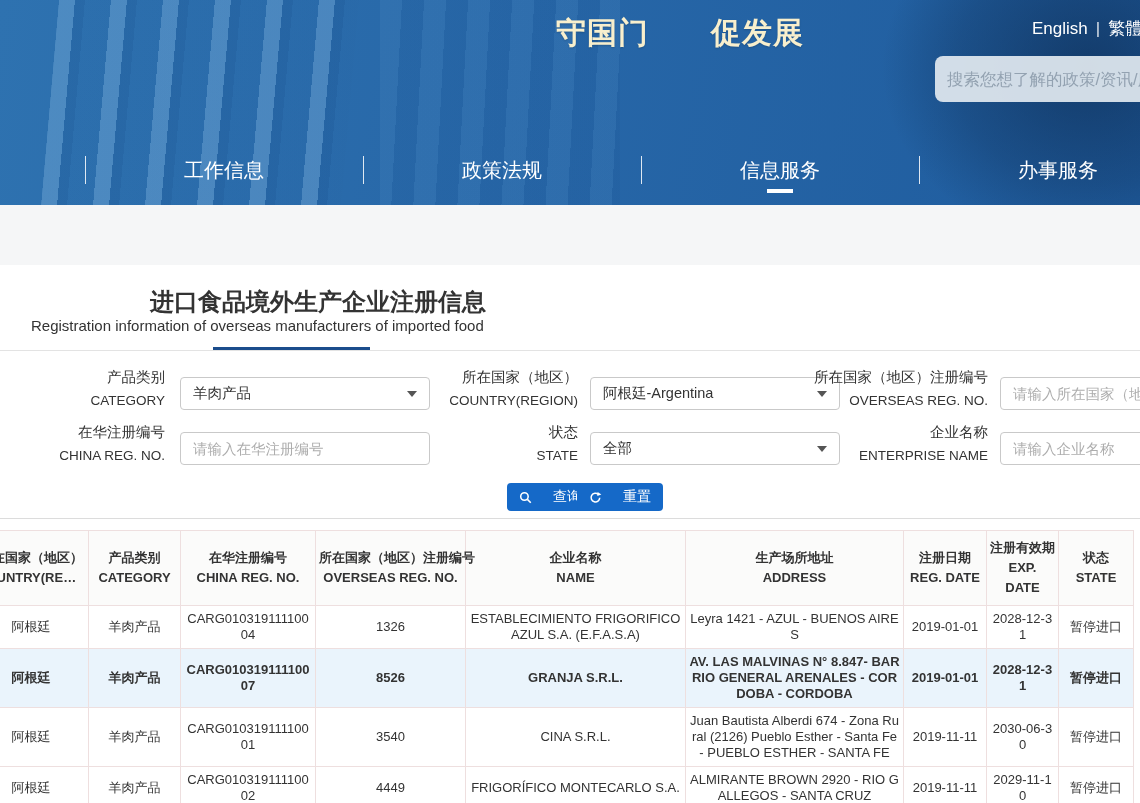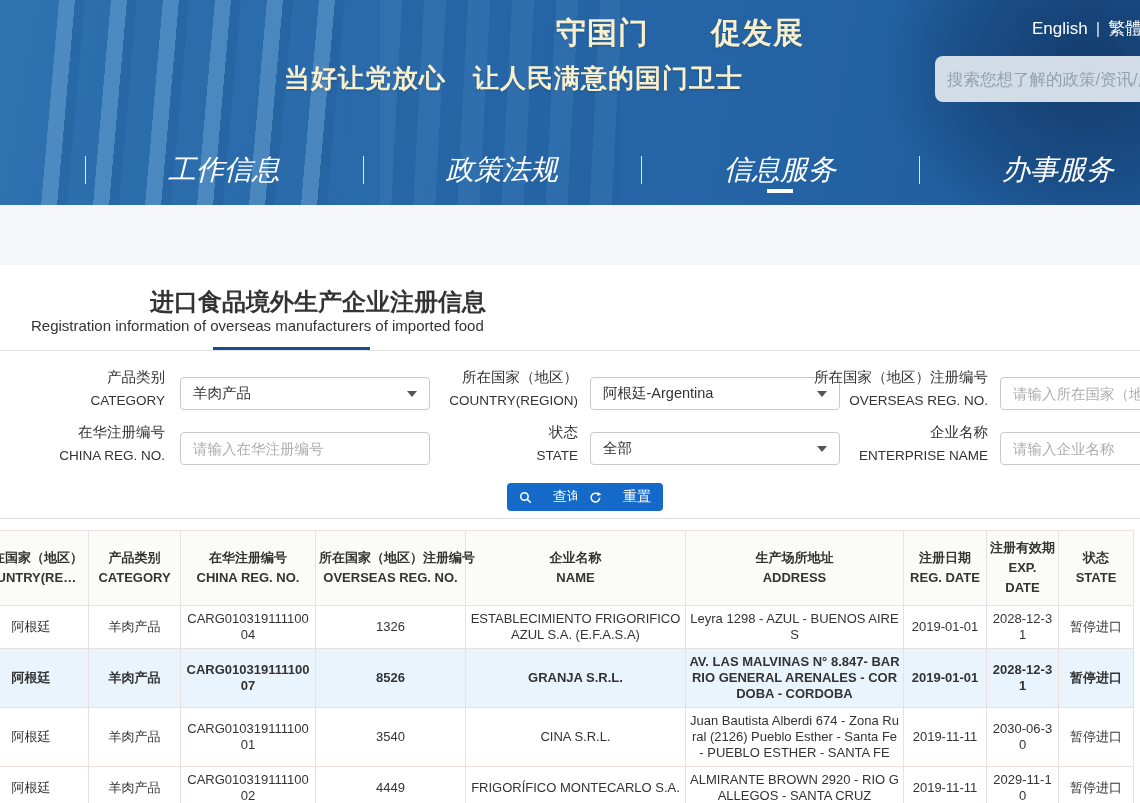--- a/index.html
+++ b/index.html
@@ -29,21 +29,21 @@
   .searchbox { position:absolute; left:935px; top:56px; width:260px; height:46px;
                background:rgba(226,233,240,.92); border-radius:8px; }
   .searchbox input { width:100%; height:100%; border:none; outline:none; background:transparent;
                      padding:0 12px; font-size:16.5px; color:#333;
                      font-family:"Liberation Sans","DejaVu Sans",sans-serif; }
   .searchbox input::placeholder { color:#93a2b1; }
 
   nav ul { position:absolute; left:85px; top:140px; width:1112px; height:60px;
            display:flex; margin:0; padding:0; list-style:none; }
   nav li { position:relative; width:278px; display:flex; align-items:center; justify-content:center;
-           color:#fff; font-size:28px; cursor:pointer;font-style:italic; }
+           color:#fff; font-size:20px; cursor:pointer; }
   nav li::before { content:""; position:absolute; left:0; top:16px; width:1px; height:28px;
                    background:rgba(255,255,255,.85); }
   nav li.active::after { content:""; position:absolute; bottom:7px; left:50%; transform:translateX(-50%);
                    width:26px; height:4px; background:#fff; }
 
   .grayband { position:absolute; left:0; top:205px; width:1140px; height:60px; background:#f5f6f7; }
 
   
   .title-zh { position:absolute; left:150px; top:286px; font-size:24px; font-weight:bold; color:#333; }
   .title-en { position:absolute; left:31px;  top:317px; font-size:15px; color:#333; }
@@ -84,21 +84,20 @@
 <body>
 
 <div id="app">
 
   <header class="hero">
     <div class="building"></div>
     <div class="building2"></div>
     <div class="flag"></div>
 
     <div class="slogan slogan1">守国门　　促发展</div>
-    <div class="slogan slogan2">当好让党放心　让人民满意的国门卫士</div>
 
     <div class="lang">
       <a>English</a><span class="sep">|</span><a>繁體版</a>
     </div>
 
     <div class="searchbox">
       <input type="text" placeholder="搜索您想了解的政策/资讯/服务" style="">
     </div>
 
     <nav>
@@ -233,21 +232,21 @@
             </th>
           </tr>
         </thead>
       <tbody id="tbody">
           <tr>
             <td>阿根廷</td>
             <td>羊肉产品</td>
             <td>CARG01031911110004</td>
             <td>1326</td>
             <td>ESTABLECIMIENTO FRIGORIFICO AZUL S.A. (E.F.A.S.A)</td>
-            <td>Leyra 1298 - AZUL - BUENOS AIRES</td>
+            <td>Leyra 1421 - AZUL - BUENOS AIRES</td>
             <td>2019-01-01</td>
             <td>2028-12-31</td>
             <td>暂停进口</td>
           </tr>
           <tr class="hl">
             <td>阿根廷</td>
             <td>羊肉产品</td>
             <td>CARG01031911110007</td>
             <td>8526</td>
             <td>GRANJA S.R.L.</td>

